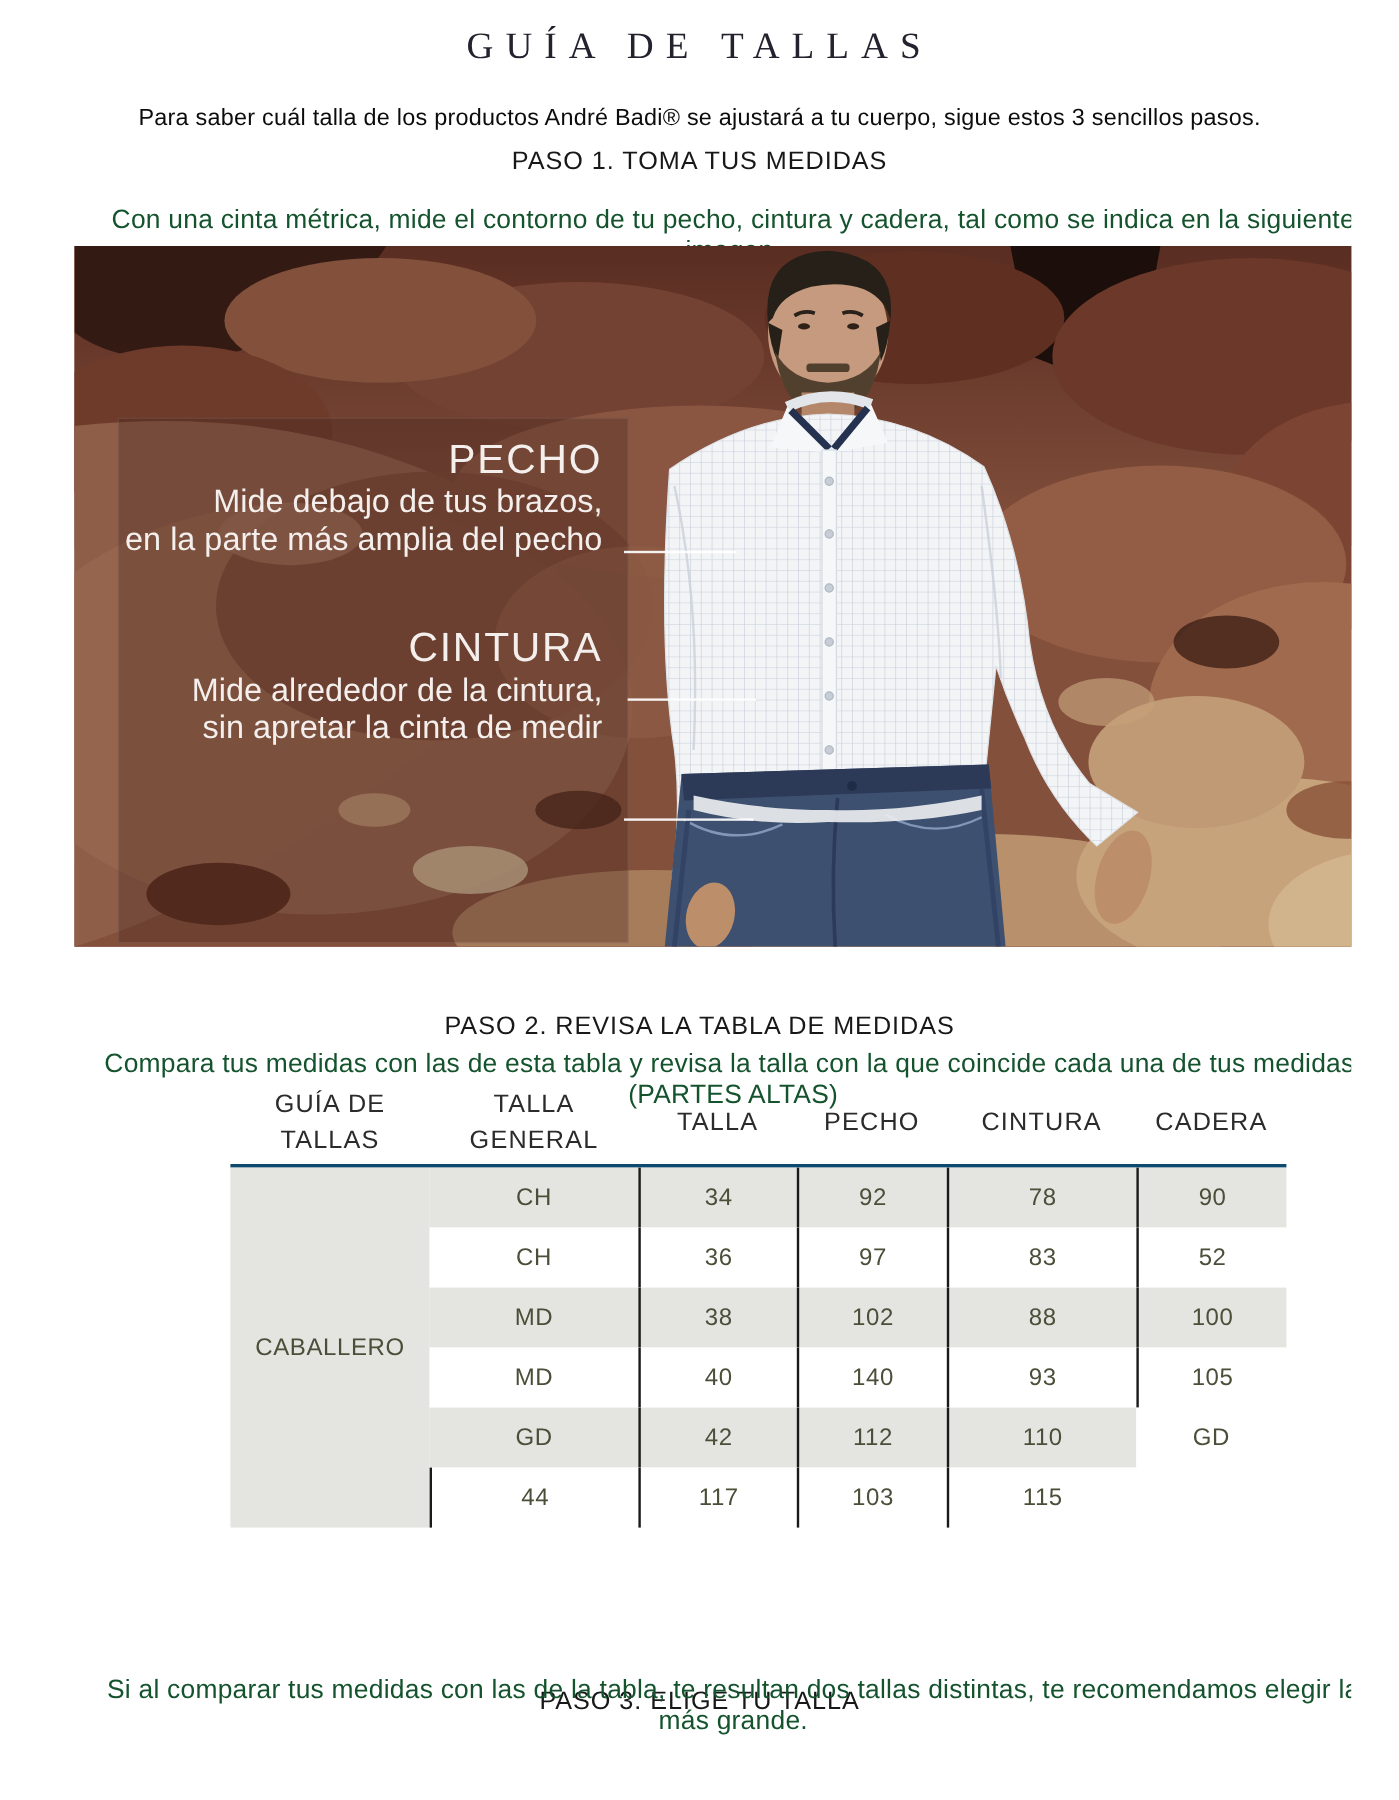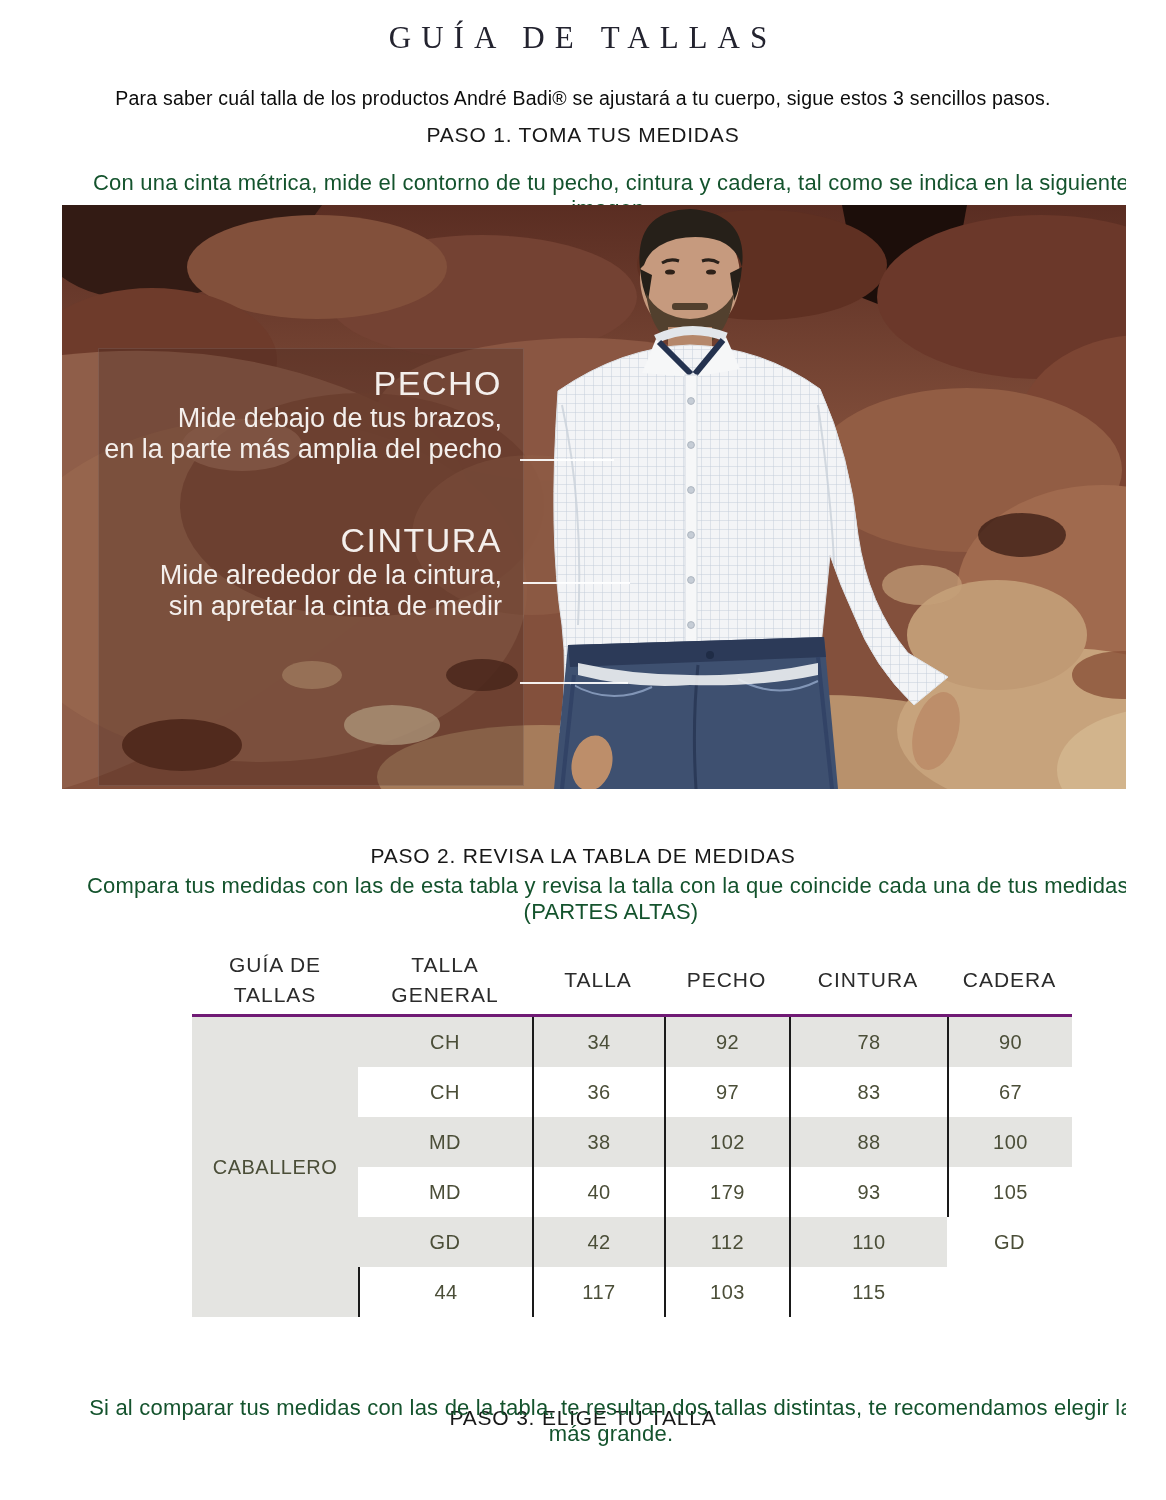--- a/index.html
+++ b/index.html
@@ -42,21 +42,21 @@
   .g-caderas{top:450px;}
   .pointer{position:absolute;height:2px;background:rgba(255,255,255,.92);}
   .pt-pecho{left:458px;top:254px;width:94px;}
   .pt-cintura{left:461px;top:377px;width:107px;}
   .pt-caderas{left:458px;top:477px;width:108px;}
 
   
   .size-table{position:absolute;left:152px;top:902px;width:880px;}
   .t-headers{
     display:grid;grid-template-columns:166px 174px 132px 125px 158px 125px;
-    align-items:center;min-height:68px;border-bottom:3px solid #701a75;margin-top:44px;
+    align-items:center;min-height:68px;border-bottom:3px solid #0c4a6e;
   }
   .t-h{
     text-align:center;font-size:21px;color:#2b2b2b;letter-spacing:1px;
     line-height:30px;
   }
   .t-body{
     display:grid;grid-template-columns:166px 174px 132px 125px 158px 125px;
     grid-auto-rows:50px;position:relative;
   }
   .group-cell{
@@ -225,31 +225,31 @@
       <div class="cell shade">CH</div>
       <div class="cell shade vline">34</div>
       <div class="cell shade vline">92</div>
       <div class="cell shade vline">78</div>
       <div class="cell shade vline">90</div>
 
       <div class="cell">CH</div>
       <div class="cell vline">36</div>
       <div class="cell vline">97</div>
       <div class="cell vline">83</div>
-      <div class="cell vline">67</div>
+      <div class="cell vline">52</div>
 
       <div class="cell shade">MD</div>
       <div class="cell shade vline">38</div>
       <div class="cell shade vline">102</div>
       <div class="cell shade vline">88</div>
       <div class="cell shade vline">100</div>
 
       <div class="cell">MD</div>
       <div class="cell vline">40</div>
-      <div class="cell vline">179</div>
+      <div class="cell vline">140</div>
       <div class="cell vline">93</div>
       <div class="cell vline">105</div>
 
       <div class="cell shade">GD</div>
       <div class="cell shade vline">42</div>
       <div class="cell shade vline">112</div>
       <div class="cell shade vline">110</div>
 
       <div class="cell">GD</div>
       <div class="cell vline">44</div>

